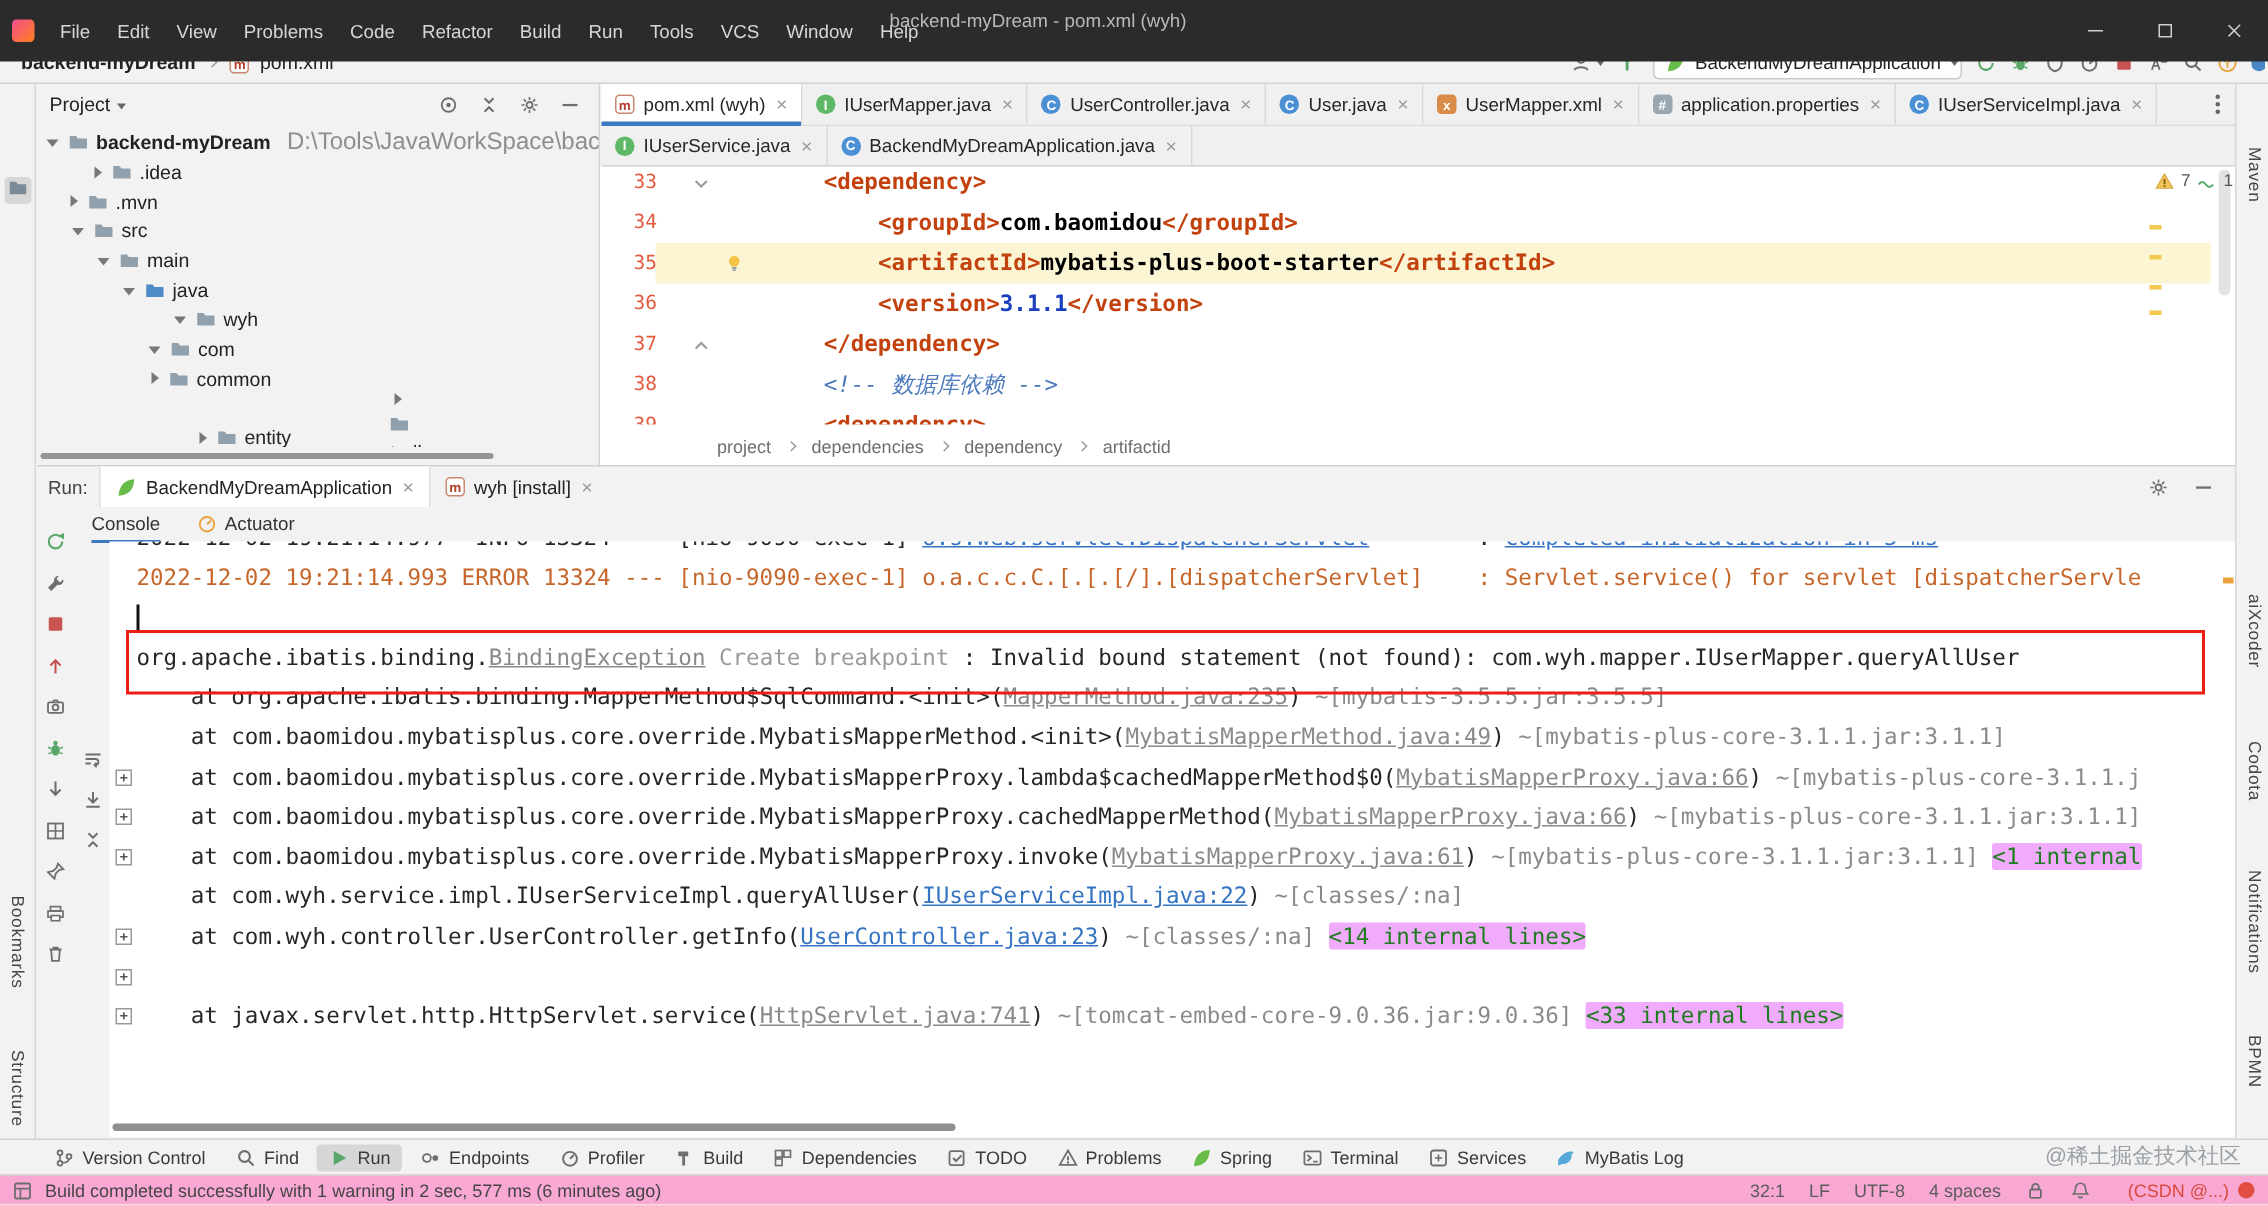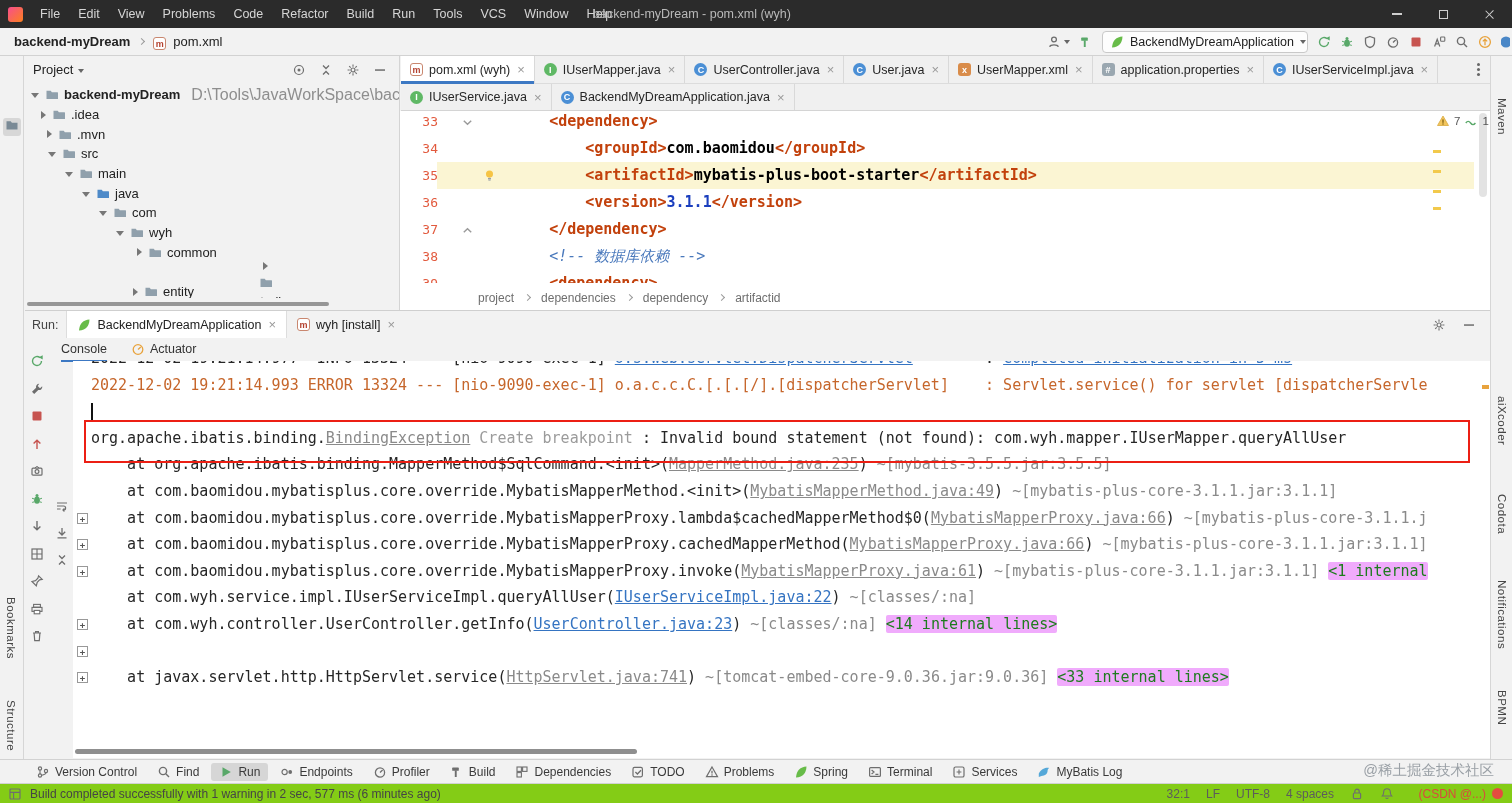--- a/index.html
+++ b/index.html
@@ -1,19 +1,19 @@
 <!DOCTYPE html>
 <html><head>
 <meta charset="utf-8">
 <style>
 *{margin:0;padding:0;box-sizing:border-box}
 html,body{width:1512px;height:803px;overflow:hidden}
 body{position:relative;background:#f2f2f2;font-family:"Liberation Sans","DejaVu Sans",sans-serif;color:#222}
 
-.titlebar{position:absolute;left:0;top:0;width:1512px;height:28px;background:#2b2b2b;display:flex;align-items:center;z-index:40}
+.titlebar{position:absolute;left:0;top:0;width:1512px;height:41px;background:#2b2b2b;display:flex;align-items:center;z-index:40}
 .logo{width:15px;height:15px;border-radius:3px;background:linear-gradient(135deg,#f74e8e,#fc801d);margin:0 8px;flex:none}
 .menubar{display:flex;height:100%}
 .menu-item{padding:0 9px;display:flex;align-items:center;font-size:12.5px;color:#d6d6d6}
 .title-text{position:absolute;left:593px;top:0;height:28px;display:flex;align-items:center;font-size:12.5px;color:#b9b9b9}
 .win-controls{margin-left:auto;display:flex;height:100%}
 .win-btn{width:46px;height:100%;display:flex;align-items:center;justify-content:center}
 .wc-min{width:10px;height:1.5px;background:#cfcfcf}
 .wc-max{width:9px;height:9px;border:1.3px solid #cfcfcf}
 .wc-x{position:relative;width:11px;height:11px}
 .wc-x:before,.wc-x:after{content:"";position:absolute;left:5px;top:0;width:1.4px;height:11px;background:#cfcfcf}
@@ -95,21 +95,21 @@
 .c-ch{background:#f0abfc;color:#1e7b1e;border-radius:2px}
 .fbox{position:absolute;left:2px;width:11px;height:11px;border:1px solid #999;background:#fff;color:#555;font:700 9px/10px "DejaVu Sans Mono",monospace;text-align:center}
 .ccaret{position:absolute;left:16px;width:1.5px;height:17px;background:#111}
 .redbox{position:absolute;left:9px;top:59px;width:1386px;height:43px;border:2.5px solid #ec1f14;z-index:6}
 .console-hscroll{position:absolute;left:50px;top:438px;width:562px;height:5px;border-radius:3px;background:#8f8f8f}
 .rp-mark{position:absolute;left:1457px;top:74px;width:7px;height:4px;background:#e8a33d}
 
 .bottom-bar{position:absolute;left:0;top:759px;width:1512px;height:24px;background:#f2f2f2;border-top:1px solid #d2d2d2;display:flex;align-items:center;padding-left:28px;gap:4px;z-index:10}
 .bb-item{display:flex;align-items:center;gap:5px;font-size:12px;color:#3a3a3a;padding:2px 8px;border-radius:3px;white-space:nowrap}
 .bb-item.active{background:#d6d6d6}
-.status-bar{position:absolute;left:0;top:783px;width:1512px;height:20px;background:#84cc16;border-top:1px solid #d2d2d2;display:flex;align-items:center;font-size:12px;color:#454545;z-index:10}
+.status-bar{position:absolute;left:0;top:783px;width:1512px;height:20px;background:#f9a8d4;border-top:1px solid #d2d2d2;display:flex;align-items:center;font-size:12px;color:#454545;z-index:10}
 .sb-left{display:flex;align-items:center;gap:8px;padding-left:8px}
 .sb-right{margin-left:auto;display:flex;align-items:center;gap:16px;padding-right:118px;color:#5c5c5c}
 .wm-juejin{position:absolute;right:18px;top:761px;font-size:14.5px;color:#9aa0a6;z-index:20}
 .wm-csdn{position:absolute;right:26px;top:787px;font-size:12px;color:#d94a3d;z-index:21}
 .csdn-dot{position:absolute;right:9px;top:788px;width:11px;height:11px;border-radius:50%;background:#e34d3f;z-index:21}
 </style>
 </head>
 <body>
 
 <div class="titlebar">
@@ -311,21 +311,21 @@
       <div class="trow" style="padding-left: 6px;">
         <span class="tchev open"></span>
         <span class="ico">
           <svg viewBox="0 0 14 14" width="15" height="15">
             <path d="M1.5 3.2h4.2l1.2 1.6h5.6c.3 0 .5.2.5.5v6.2H1.5z" fill="#90A0AC"></path>
           </svg>
         </span>
         <span style="font-weight: 700;">backend-myDream</span>
         <span class="thint">D:\Tools\JavaWorkSpace\backend-my</span>
       </div>
-      <div class="trow" style="padding-left: 16px;">
+      <div class="trow" style="padding-left: 38px;">
         <span class="tchev closed"></span>
         <span class="ico">
           <svg viewBox="0 0 14 14" width="15" height="15">
             <path d="M1.5 3.2h4.2l1.2 1.6h5.6c.3 0 .5.2.5.5v6.2H1.5z" fill="#90A0AC"></path>
           </svg>
         </span>
         <span>.idea</span>
       </div>
       <div class="trow" style="padding-left: 22px;">
         <span class="tchev closed"></span>
@@ -356,39 +356,39 @@
       </div>
       <div class="trow" style="padding-left: 57px;">
         <span class="tchev open"></span>
         <span class="ico">
           <svg viewBox="0 0 14 14" width="15" height="15">
             <path d="M1.5 3.2h4.2l1.2 1.6h5.6c.3 0 .5.2.5.5v6.2H1.5z" fill="#4E8AC8"></path>
           </svg>
         </span>
         <span>java</span>
       </div>
+      <div class="trow" style="padding-left: 91px;">
+        <span class="tchev open"></span>
+        <span class="ico">
+          <svg viewBox="0 0 14 14" width="15" height="15">
+            <path d="M1.5 3.2h4.2l1.2 1.6h5.6c.3 0 .5.2.5.5v6.2H1.5z" fill="#90A0AC"></path>
+          </svg>
+        </span>
+        <span>wyh</span>
+      </div>
       <div class="trow" style="padding-left: 74px;">
         <span class="tchev open"></span>
         <span class="ico">
           <svg viewBox="0 0 14 14" width="15" height="15">
             <path d="M1.5 3.2h4.2l1.2 1.6h5.6c.3 0 .5.2.5.5v6.2H1.5z" fill="#90A0AC"></path>
           </svg>
         </span>
         <span>com</span>
       </div>
-      <div class="trow" style="padding-left: 91px;">
-        <span class="tchev open"></span>
-        <span class="ico">
-          <svg viewBox="0 0 14 14" width="15" height="15">
-            <path d="M1.5 3.2h4.2l1.2 1.6h5.6c.3 0 .5.2.5.5v6.2H1.5z" fill="#90A0AC"></path>
-          </svg>
-        </span>
-        <span>wyh</span>
-      </div>
-      <div class="trow" style="padding-left: 112px;">
+      <div class="trow" style="padding-left: 76px;">
         <span class="tchev closed"></span>
         <span class="ico">
           <svg viewBox="0 0 14 14" width="15" height="15">
             <path d="M1.5 3.2h4.2l1.2 1.6h5.6c.3 0 .5.2.5.5v6.2H1.5z" fill="#90A0AC"></path>
           </svg>
         </span>
         <span>common</span>
       </div>
       <div class="trow" style="padding-left: 108px; flex-direction: column;">
         <span class="tchev closed"></span>

